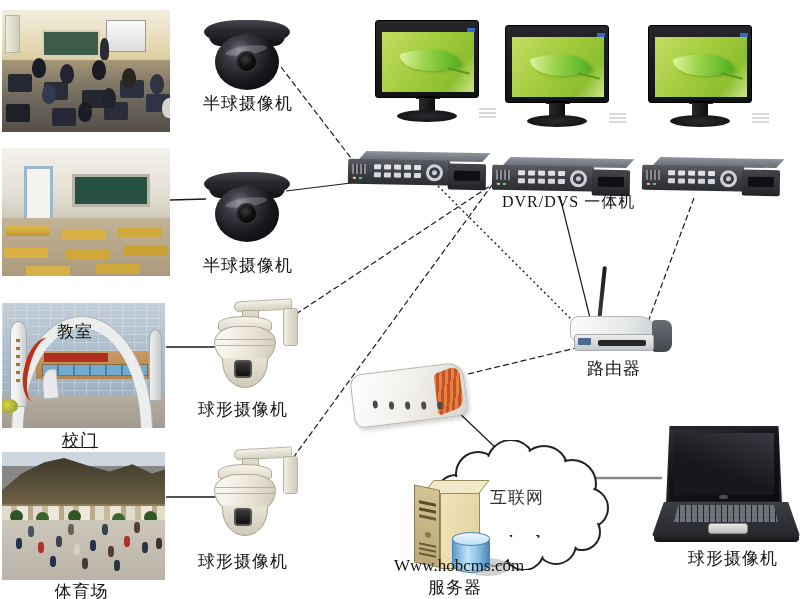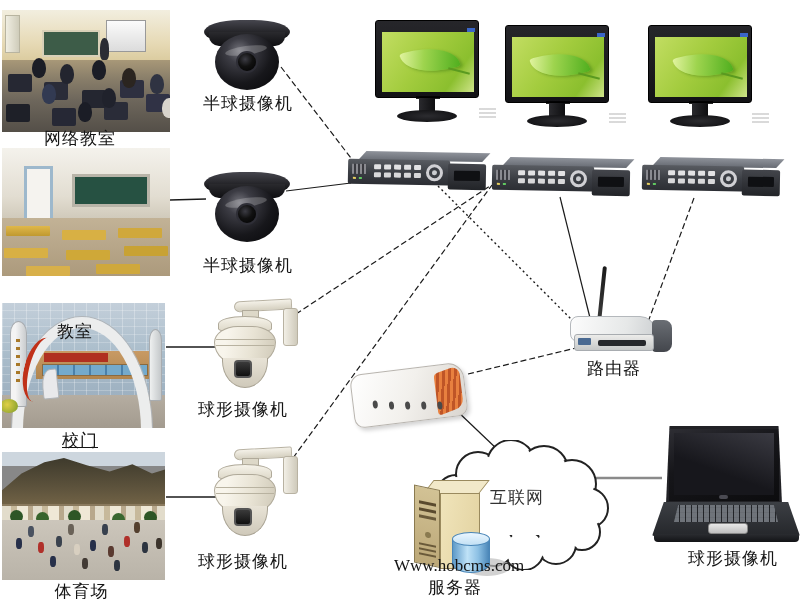--- a/index.html
+++ b/index.html
@@ -247,21 +247,20 @@
   <div id="photo1" class="photo node">
     <div class="p1-wall"></div>
     <div class="p1-ac"></div>
     <div class="p1-board"></div>
     <div class="p1-screen"></div>
     <div class="p1-teacher"></div>
     <div class="p1-crowd"></div>
     <div class="p1-monitors"></div>
     <div class="p1-people"></div>
   </div>
-  <div class="lbl" id="lbl-photo1">网络教室</div>
 
   <div id="photo2" class="photo node">
     <div class="p2-wall"></div>
     <div class="p2-door"></div>
     <div class="p2-board"></div>
     <div class="p2-desks"></div>
     <div class="p2-desk"></div>
   </div>
   <div class="lbl" id="lbl-photo2">教室</div>
 
@@ -396,20 +395,21 @@
   <div id="dvr3" class="dvr node">
     <div class="dvr-top"></div>
     <div class="dvr-front"></div>
     <div class="dvr-bay"></div>
     <div class="dvr-slot"></div>
     <div class="dvr-vent"></div>
     <div class="dvr-led"></div>
     <div class="dvr-btns"></div>
     <div class="dvr-pad"></div>
   </div>
+  <div class="lbl" id="lbl-dvr">DVR/DVS 一体机</div>
 
   <div id="router" class="node">
     <div class="router-antenna"></div>
     <div class="router-top"></div>
     <div class="router-side"></div>
     <div class="router-front"></div>
     <div class="router-logo"></div>
     <div class="router-slot"></div>
   </div>
   <div class="lbl" id="lbl-router">路由器</div>

